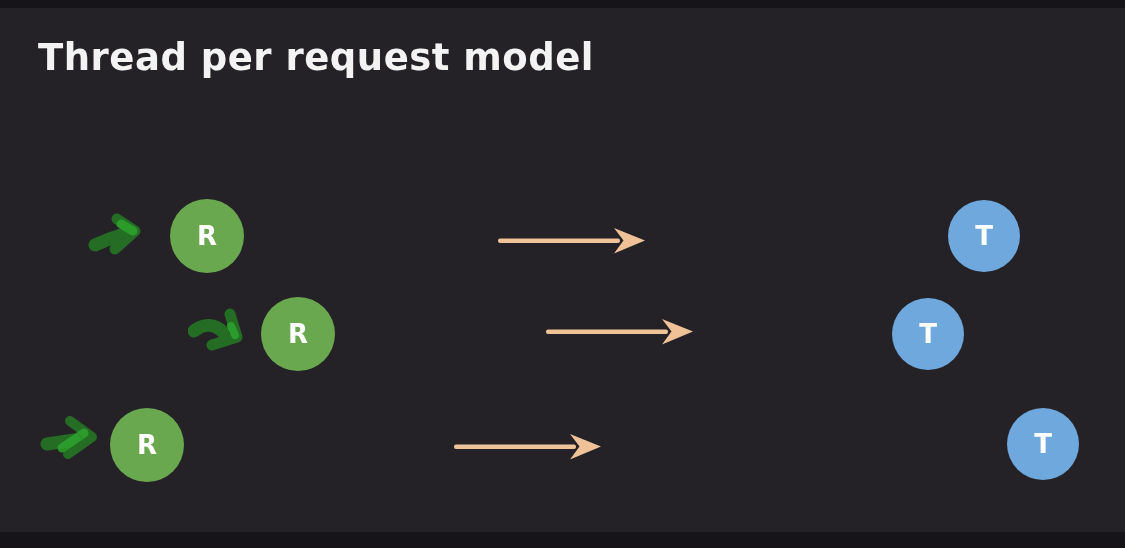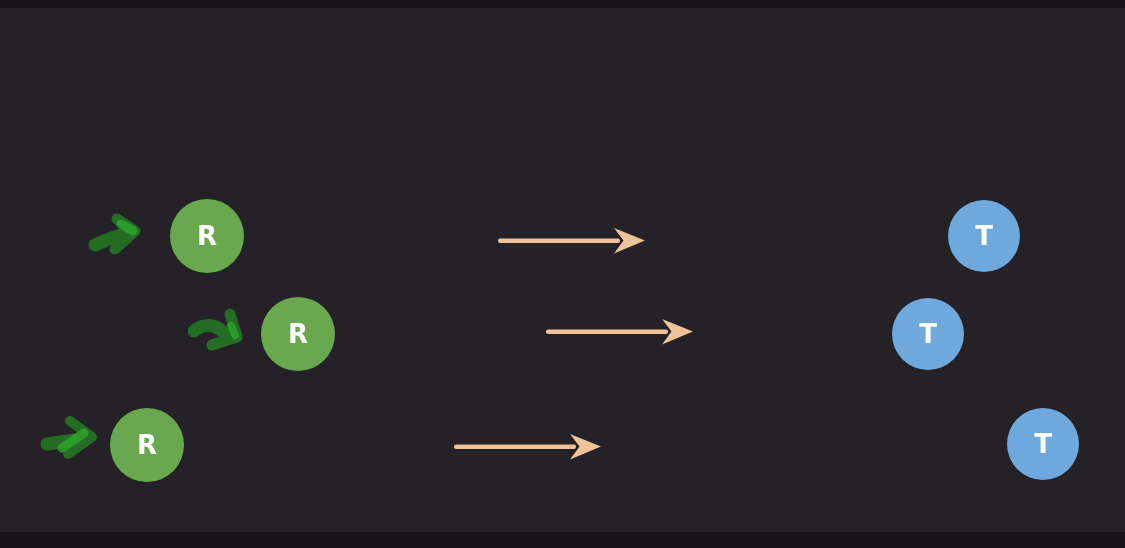--- a/index.html
+++ b/index.html
@@ -84,20 +84,21 @@
   .d2 { left: 188px; top: 304px; }
   .d3 { left: 40px;  top: 408px; }
 </style>
 </head>
 <body>
 
 <div class="slide">
   <div class="letterbox top"></div>
   <div class="letterbox bottom"></div>
 
+  <div class="slide-title">Thread per request model</div>
 
   <svg class="doodle d1" viewBox="0 0 62 58">
     <path class="base" d="M7 41 Q 20 35 33 31" stroke-width="13"></path>
     <path class="base" d="M29 15 L47 27 L27 45" stroke-width="11"></path>
     <path class="bright" d="M33 20 L45 27" stroke-width="9"></path>
   </svg>
   <div class="circle request c-r1">
     <span>R</span>
   </div>
   <svg class="flow f1" viewBox="0 0 150 31">

